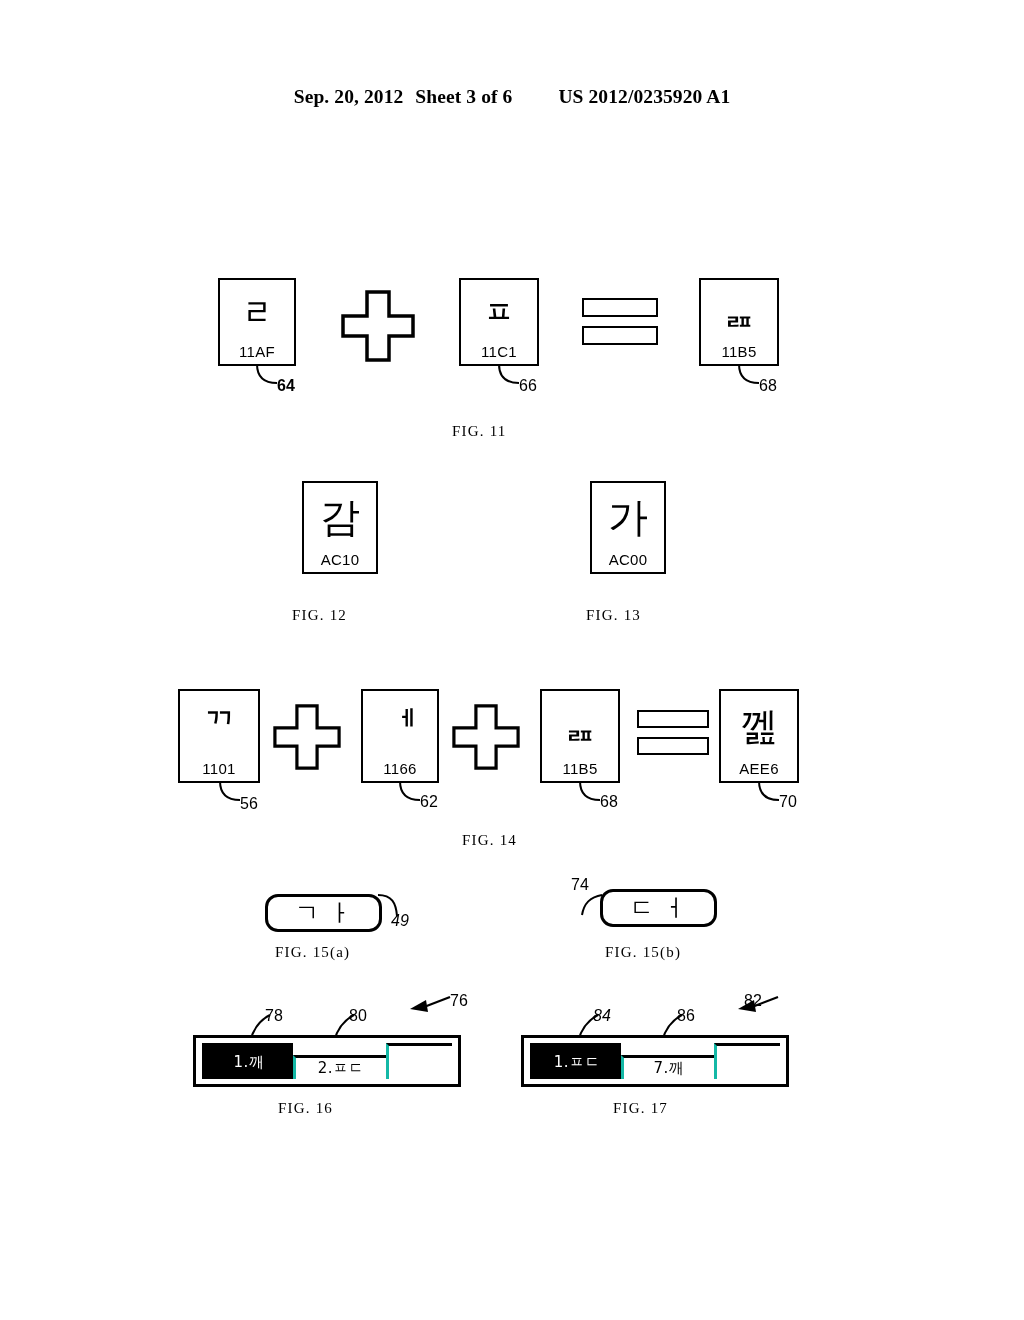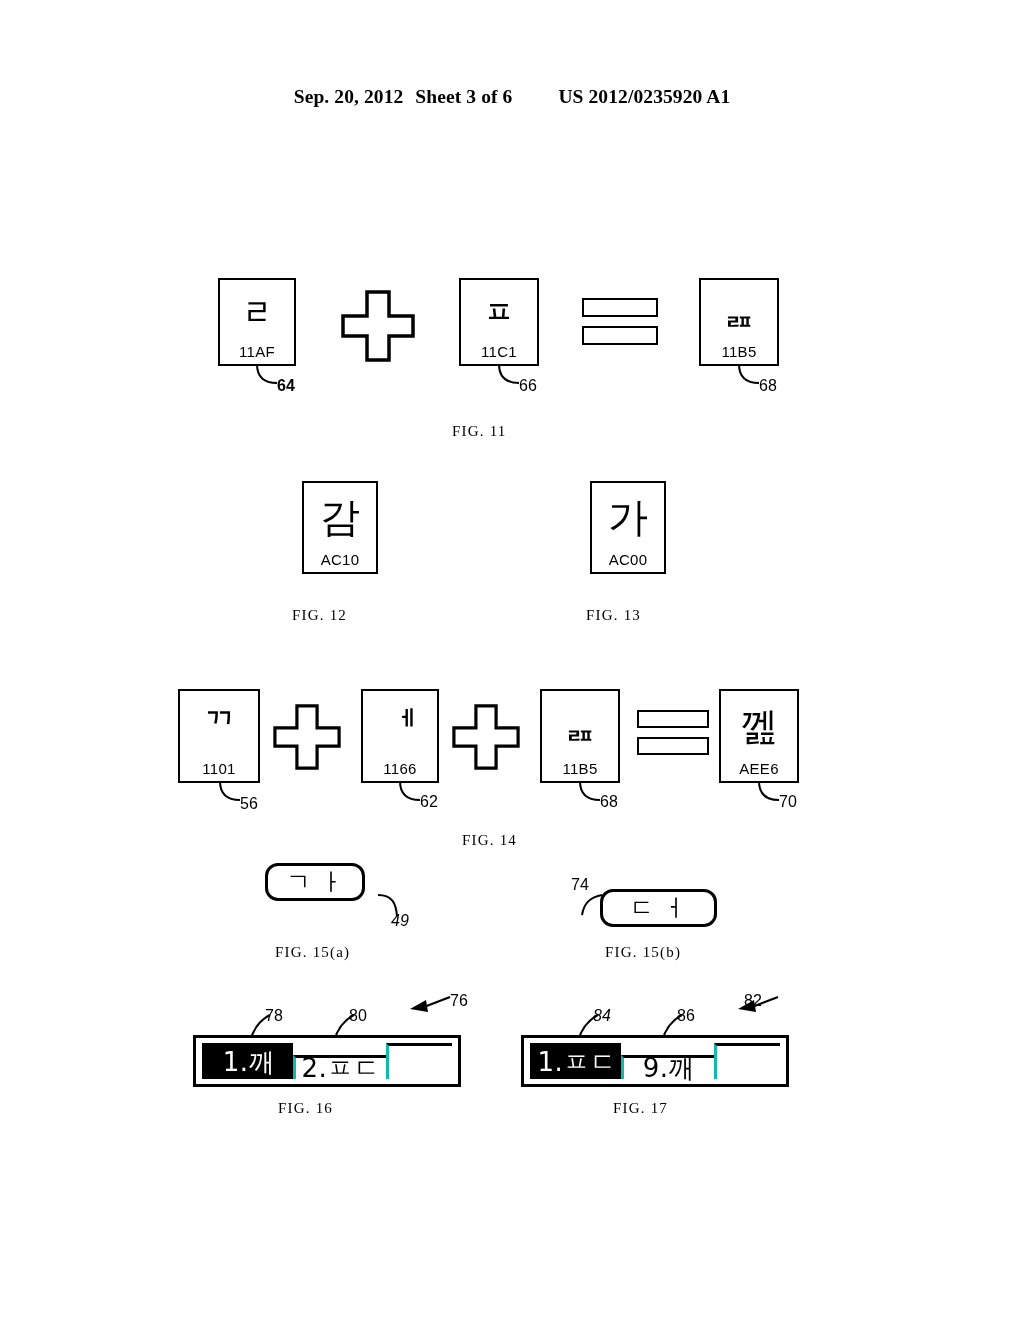--- a/index.html
+++ b/index.html
@@ -125,21 +125,21 @@
     align-items: stretch;
   }
   .candbar .cell {
     box-sizing: border-box;
     border-top: 3px solid #000;
     border-left: 3px solid #14b8a6;
     display: flex;
     align-items: center;
     justify-content: center;
     font-family: "DejaVu Sans", sans-serif;
-    font-size: 26px;
+    font-size: 15px;
     background: #fff;
     color: #000;
     letter-spacing: 0.5px;
     white-space: nowrap;
   }
   .candbar .cell.sel {
     background: #000;
     color: #fff;
     border-left-color: #000;
   }
@@ -273,21 +273,21 @@
 </div>
 <div class="lead" style="left:757px; top:781px;">
   <svg width="48" height="26" viewBox="0 0 48 26">
       <path d="M2 0 C2 14 10 19 22 19" fill="none" stroke="#000" stroke-width="2"></path>
     </svg>
 </div>
 <div class="ref" style="left:779px; top:793px;">70</div>
 
 <div class="fig-cap" style="left:462px; top:832px;">FIG. 14</div>
 
-<div class="keybox" style="left:265px; top:863px; width:100px; height:38px;">ㄱㅏ</div>
+<div class="keybox" style="left:265px; top:894px; width:117px; height:38px;">ㄱㅏ</div>
 <div class="lead" style="left:378px; top:893px;">
   <svg width="34" height="30" viewBox="0 0 34 30">
       <path d="M0 2 C14 2 18 10 19 23" fill="none" stroke="#000" stroke-width="2"></path>
     </svg>
 </div>
 <div class="ref" style="left:391px; top:912px; font-style:italic;">49</div>
 <div class="fig-cap" style="left:275px; top:944px;">FIG. 15(a)</div>
 
 <div class="keybox" style="left:600px; top:889px; width:117px; height:38px;">ㄷㅓ</div>
 <div class="lead" style="left:580px; top:893px;">
@@ -344,16 +344,16 @@
 
 <div class="lead" style="left:658px; top:1015px;">
   <svg width="32" height="28" viewBox="0 0 32 28">
       <path d="M24 0 C16 4 8 12 4 26" fill="none" stroke="#000" stroke-width="2"></path>
     </svg>
 </div>
 <div class="ref" style="left:677px; top:1007px;">86</div>
 
 <div class="candbar" style="left:521px; top:1035px; width:268px; height:52px;">
   <div class="cell c1 sel">1.ㅍㄷ</div>
-  <div class="cell c2">9.깨</div>
+  <div class="cell c2">7.깨</div>
   <div class="cell c3"></div>
 </div>
 <div class="fig-cap" style="left:613px; top:1100px;">FIG. 17</div>
 
 </body></html>

